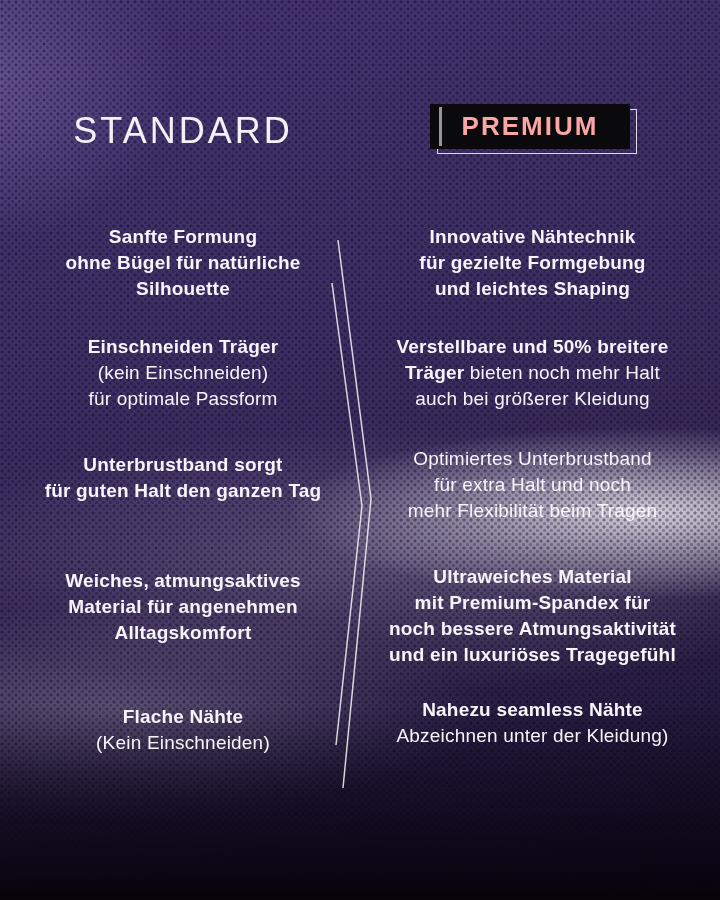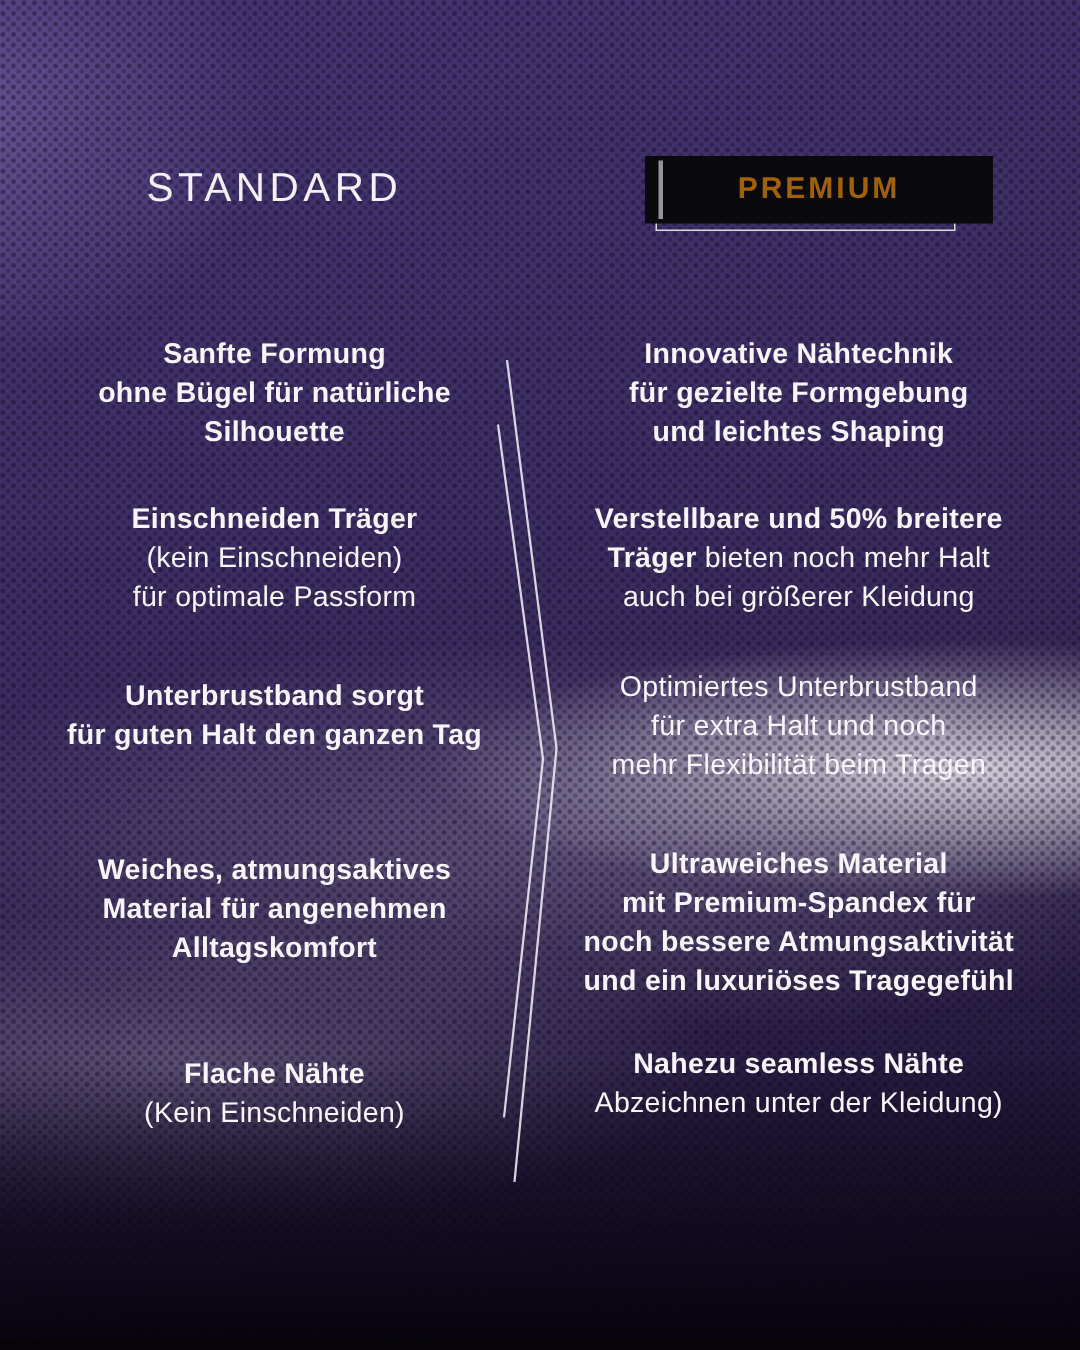--- a/index.html
+++ b/index.html
@@ -26,30 +26,30 @@
   }
   
   .stage::after{
     content:"";position:absolute;inset:0;z-index:2;pointer-events:none;
     background:radial-gradient(140% 120% at 50% 42%, rgba(0,0,0,0) 55%, rgba(12,7,24,0.45) 100%);
   }
   .bottom-bar{position:absolute;left:0;bottom:0;width:720px;height:7px;background:#060309;z-index:6;}
 
   .std-title{
     position:absolute;left:28px;top:110px;width:310px;z-index:4;
-    text-align:center;font-size:27px;font-weight:400;letter-spacing:3px;color:#f3f1f6;
+    text-align:center;font-size:36px;font-weight:400;letter-spacing:3px;color:#f3f1f6;
   }
   .premium-outline{
     position:absolute;left:437px;top:109px;width:200px;height:45px;z-index:3;
     border:1.5px solid rgba(255,255,255,0.82);box-sizing:border-box;
   }
   .premium-box{
-    position:absolute;left:430px;top:104px;width:232px;height:45px;z-index:4;
+    position:absolute;left:430px;top:104px;width:200px;height:45px;z-index:4;
     background:#0a0a0c;display:flex;align-items:center;justify-content:center;
-    font-size:20px;font-weight:700;letter-spacing:2px;color:#a16207;
+    font-size:26px;font-weight:700;letter-spacing:2px;color:#fca5a5;
   }
   .premium-tick{
     position:absolute;left:9px;top:3px;width:3px;height:39px;background:#95949a;
   }
 
   .divider{position:absolute;left:0;top:0;z-index:3;pointer-events:none;}
 
   .col{position:absolute;top:0;height:900px;z-index:4;}
   .col-left{left:28px;width:310px;}
   .col-right{left:365px;width:335px;}

